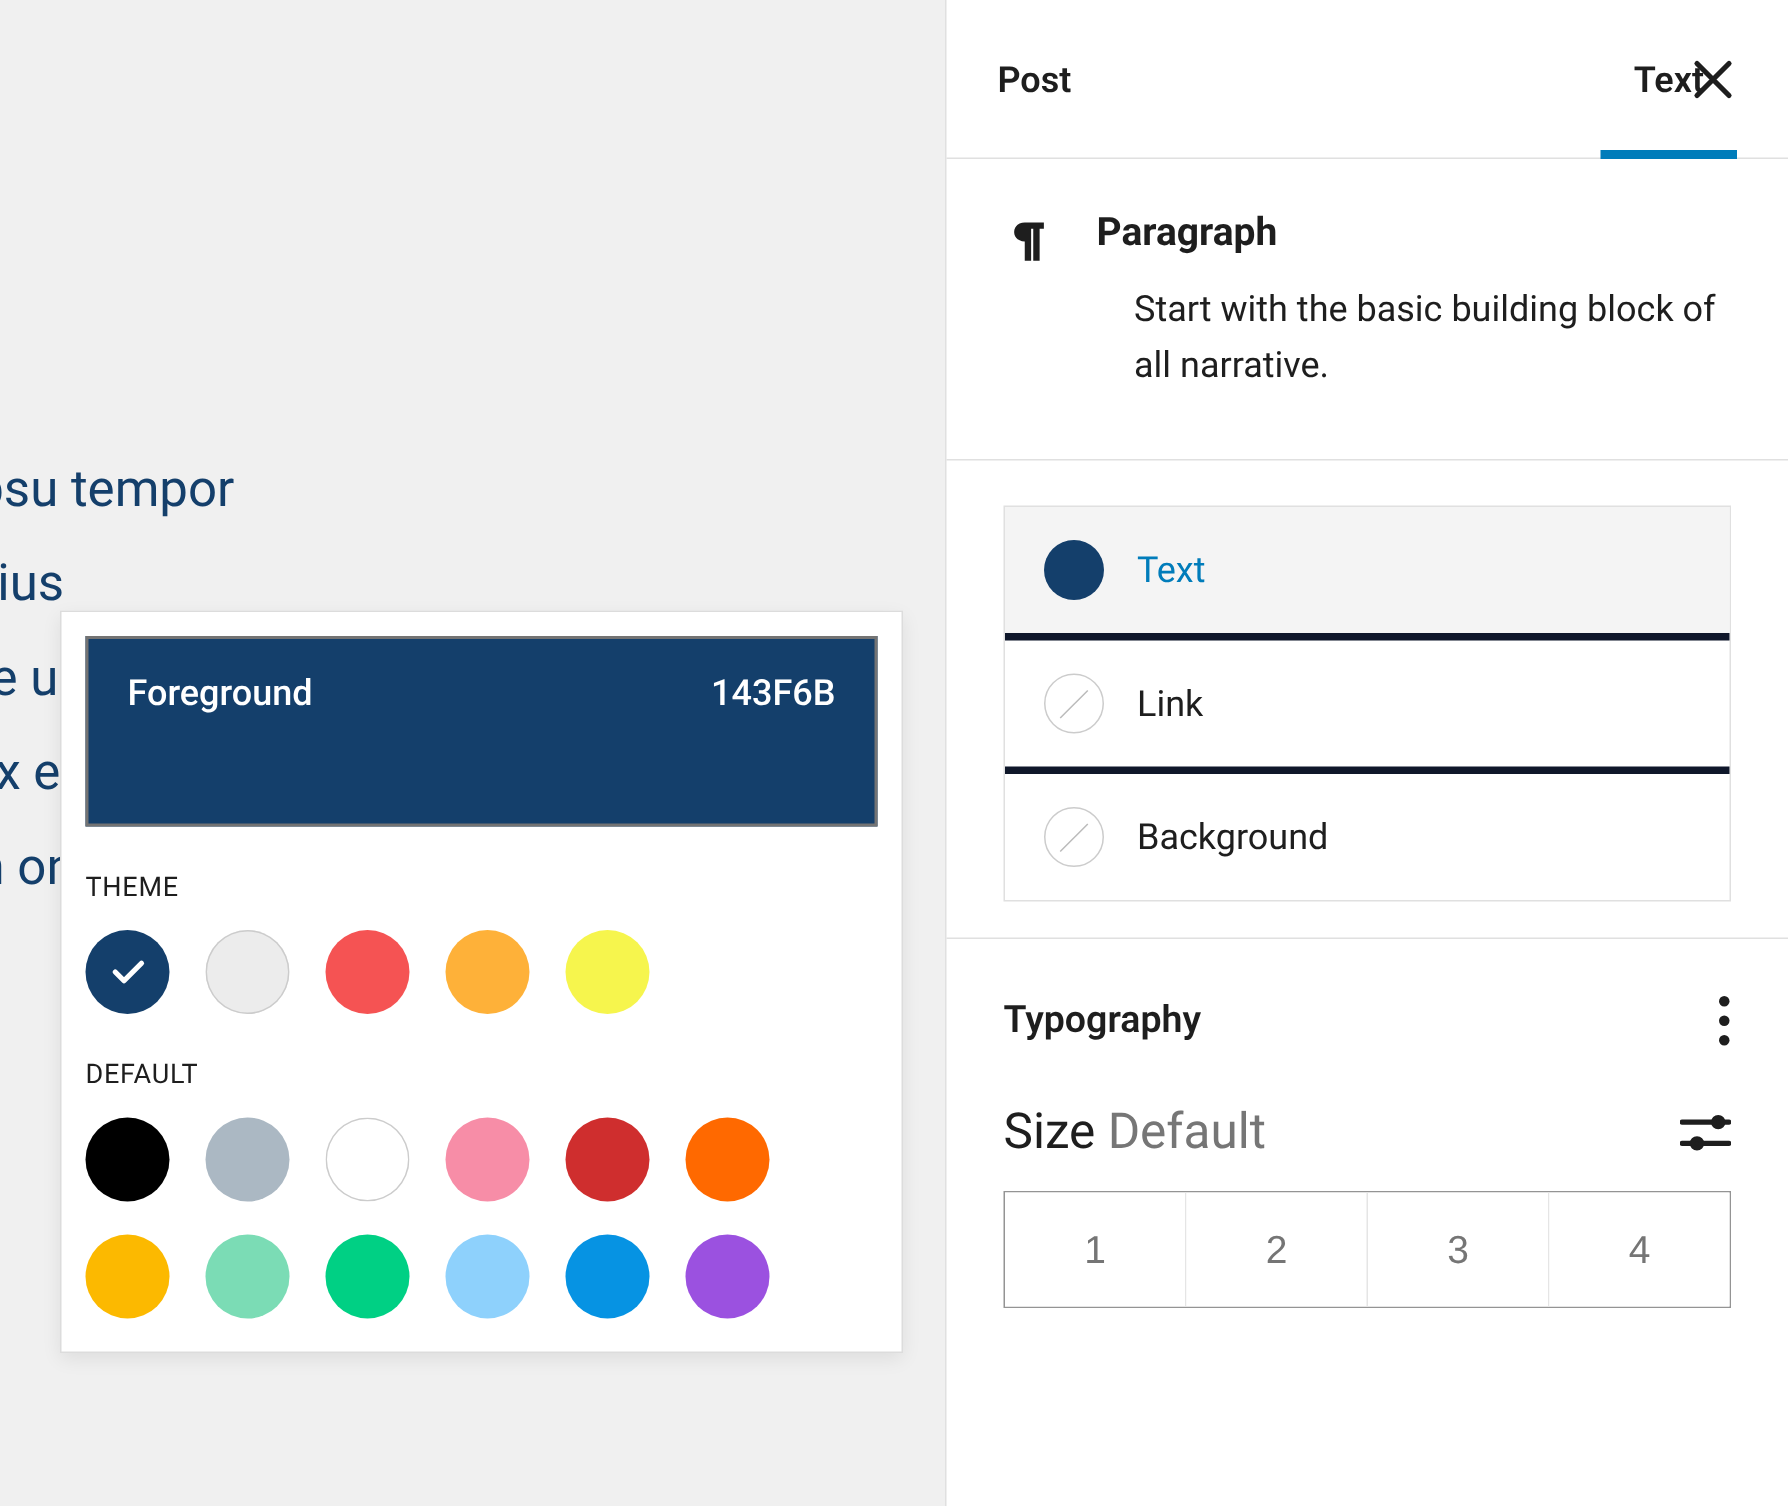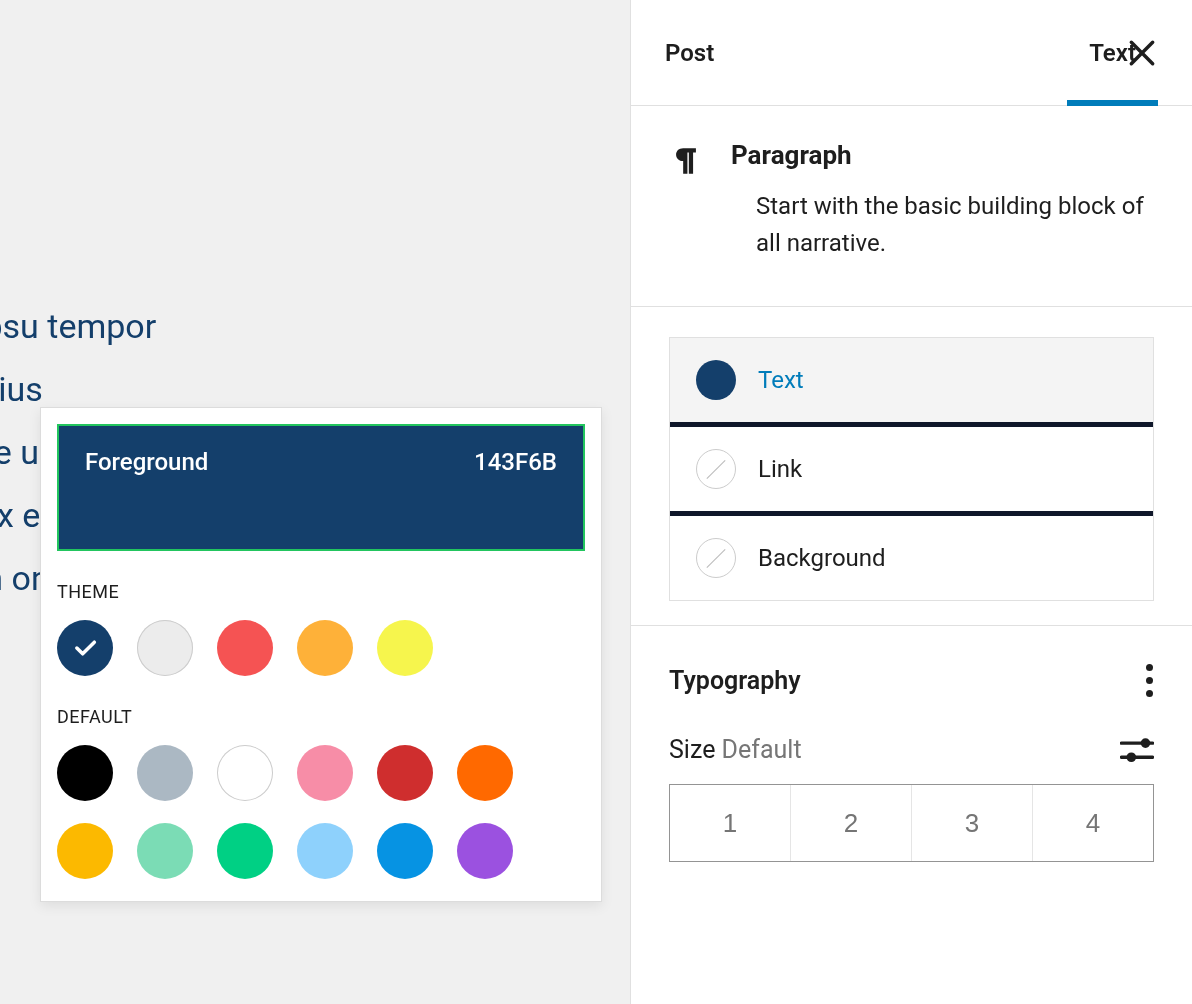--- a/index.html
+++ b/index.html
@@ -32,21 +32,21 @@
     width: 562px;
     background: #fff;
     border: 1px solid #dcdcdc;
     box-shadow: 0 4px 12px rgba(0,0,0,.08);
     padding: 16px;
   }
   .swatch-large {
     width: 100%;
     height: 127px;
     background: #143F6B;
-    border: 2px solid #22c55e;
+    border: 2px solid #737373;
     display: flex;
     justify-content: space-between;
     align-items: flex-start;
     padding: 22px 26px 0 26px;
     color: #fff;
     font-size: 24px;
     font-weight: 500;
   }
   .swgroup-label {
     font-size: 18px;
@@ -165,21 +165,21 @@
   .indicator.none::after{
     content:"";position:absolute;left:6px;right:6px;top:50%;height:1px;
     background:#bbb;transform:rotate(-45deg);
   }
 
   .typo-panel { padding: 30px 38px 10px 38px; }
   .typo-size-row{
     display:flex; justify-content:space-between; align-items:center;
     margin: 30px 0 20px 0;
   }
-  .typo-size-row .lbl{ font-size:25px; }
+  .typo-size-row .lbl{ font-size:33px; }
   .typo-size-row .lbl .muted{ color:#767676; }
   .sliders-icon{ width:34px;height:28px; cursor:pointer;}
 
   .size-seg {
     display:flex;
     border:1px solid #949494;
     height:78px;
   }
   .size-seg button{
     flex:1;

